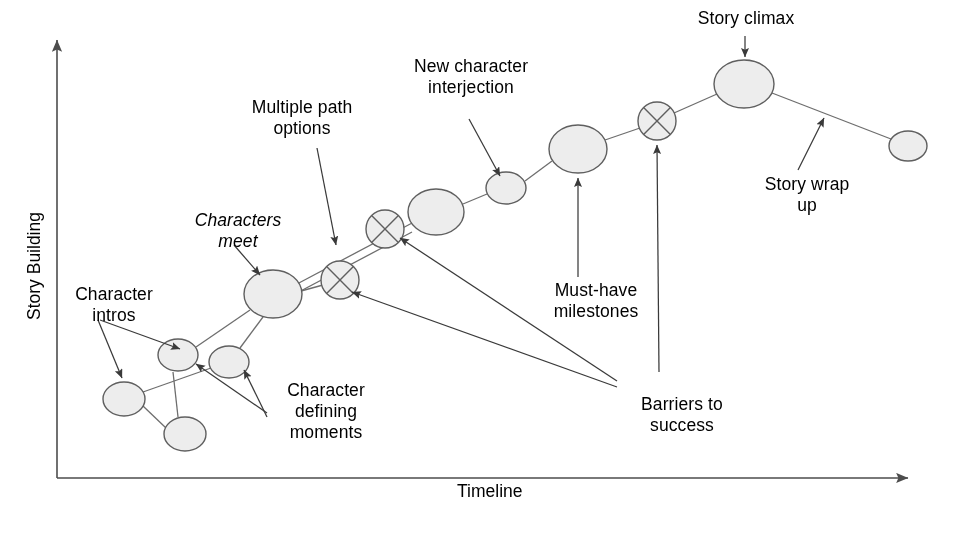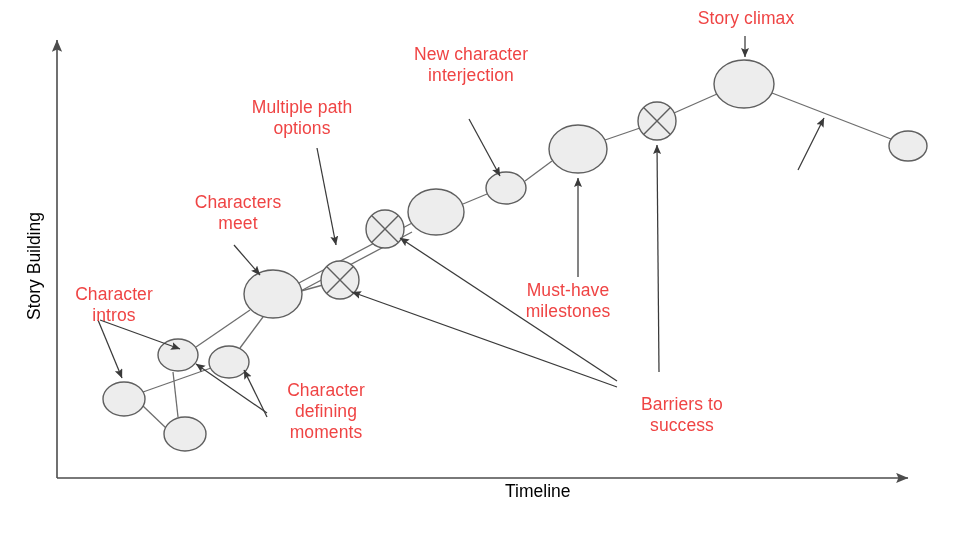--- a/index.html
+++ b/index.html
@@ -49,21 +49,21 @@
   .leader {
     stroke: #3a3a3a;
     stroke-width: 1.25;
     fill: none;
   }
   .label-text {
     position: absolute;
     font-family: "Liberation Sans", sans-serif;
     font-size: 17.5px;
     line-height: 21px;
-    color: #ef4444;
+    color: #000000;
     white-space: pre-line;
     text-align: center;
     letter-spacing: 0.1px;
   }
   .axis-label {
     position: absolute;
     font-family: "Liberation Sans", sans-serif;
     font-size: 17.5px;
     color: #000000;
     white-space: nowrap;
@@ -167,39 +167,41 @@
       <line class="leader" x1="617" y1="387" x2="352" y2="292" marker-end="url(#arrowLeader)"></line>
 
       <line class="leader" x1="267" y1="413" x2="196" y2="364" marker-end="url(#arrowLeader)"></line>
       <line class="leader" x1="267" y1="417" x2="244" y2="370" marker-end="url(#arrowLeader)"></line>
     </g>
   </svg>
 
   <div class="label-text" style="left:59px; top:284px; width:110px;">Character
 intros</div>
 
-  <div class="label-text" style="left:178px; top:192px; width:120px;">Characters
+  <div class="label-text" style="left:178px; top:210px; width:120px;font-style:italic;">Characters
 meet</div>
 
   <div class="label-text" style="left:237px; top:97px; width:130px;">Multiple path
 options</div>
 
-  <div class="label-text" style="left:401px; top:44px; width:140px;text-align:center;">New character
+  <div class="label-text" style="left:401px; top:56px; width:140px;text-align:center;">New character
 interjection</div>
 
   <div class="label-text" style="left:676px; top:8px; width:140px;">Story climax</div>
 
-
-  <div class="label-text" style="left:506px; top:280px; width:124px;">Must-have
+  <div class="label-text" style="left:748px; top:174px; width:118px;">Story wrap
+up</div>
+
+  <div class="label-text" style="left:534px; top:280px; width:124px;">Must-have
 milestones</div>
 
   <div class="label-text" style="left:620px; top:394px; width:124px;">Barriers to
 success</div>
 
   <div class="label-text" style="left:265px; top:380px; width:122px;">Character
 defining
 moments</div>
 
-  <div class="axis-label" id="xlabel" style="left:457px; top:481px;margin-left:48px;">Timeline</div>
+  <div class="axis-label" id="xlabel" style="left:457px; top:481px;">Timeline</div>
 
   <div class="axis-label" id="ylabel" style="left:24px; top:320px;">Story Building</div>
 
 </div>
 
 </body></html>

